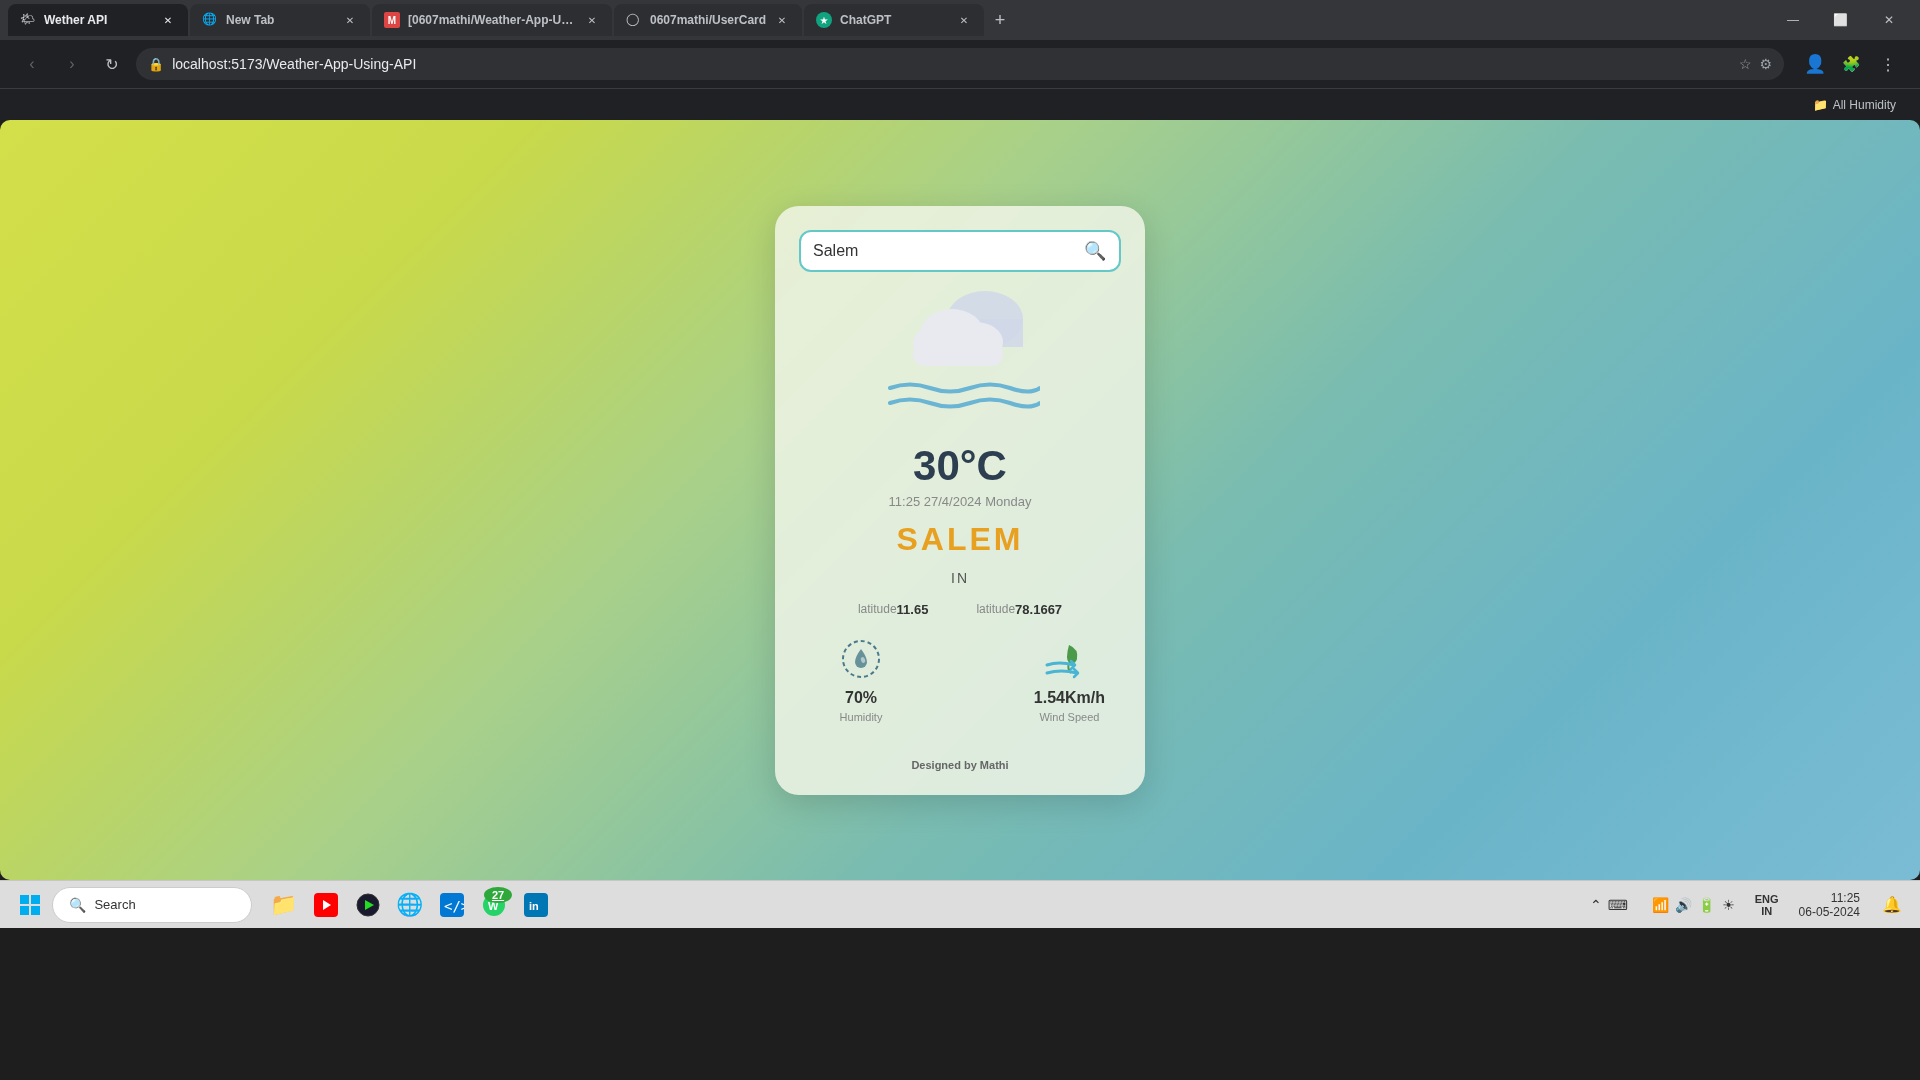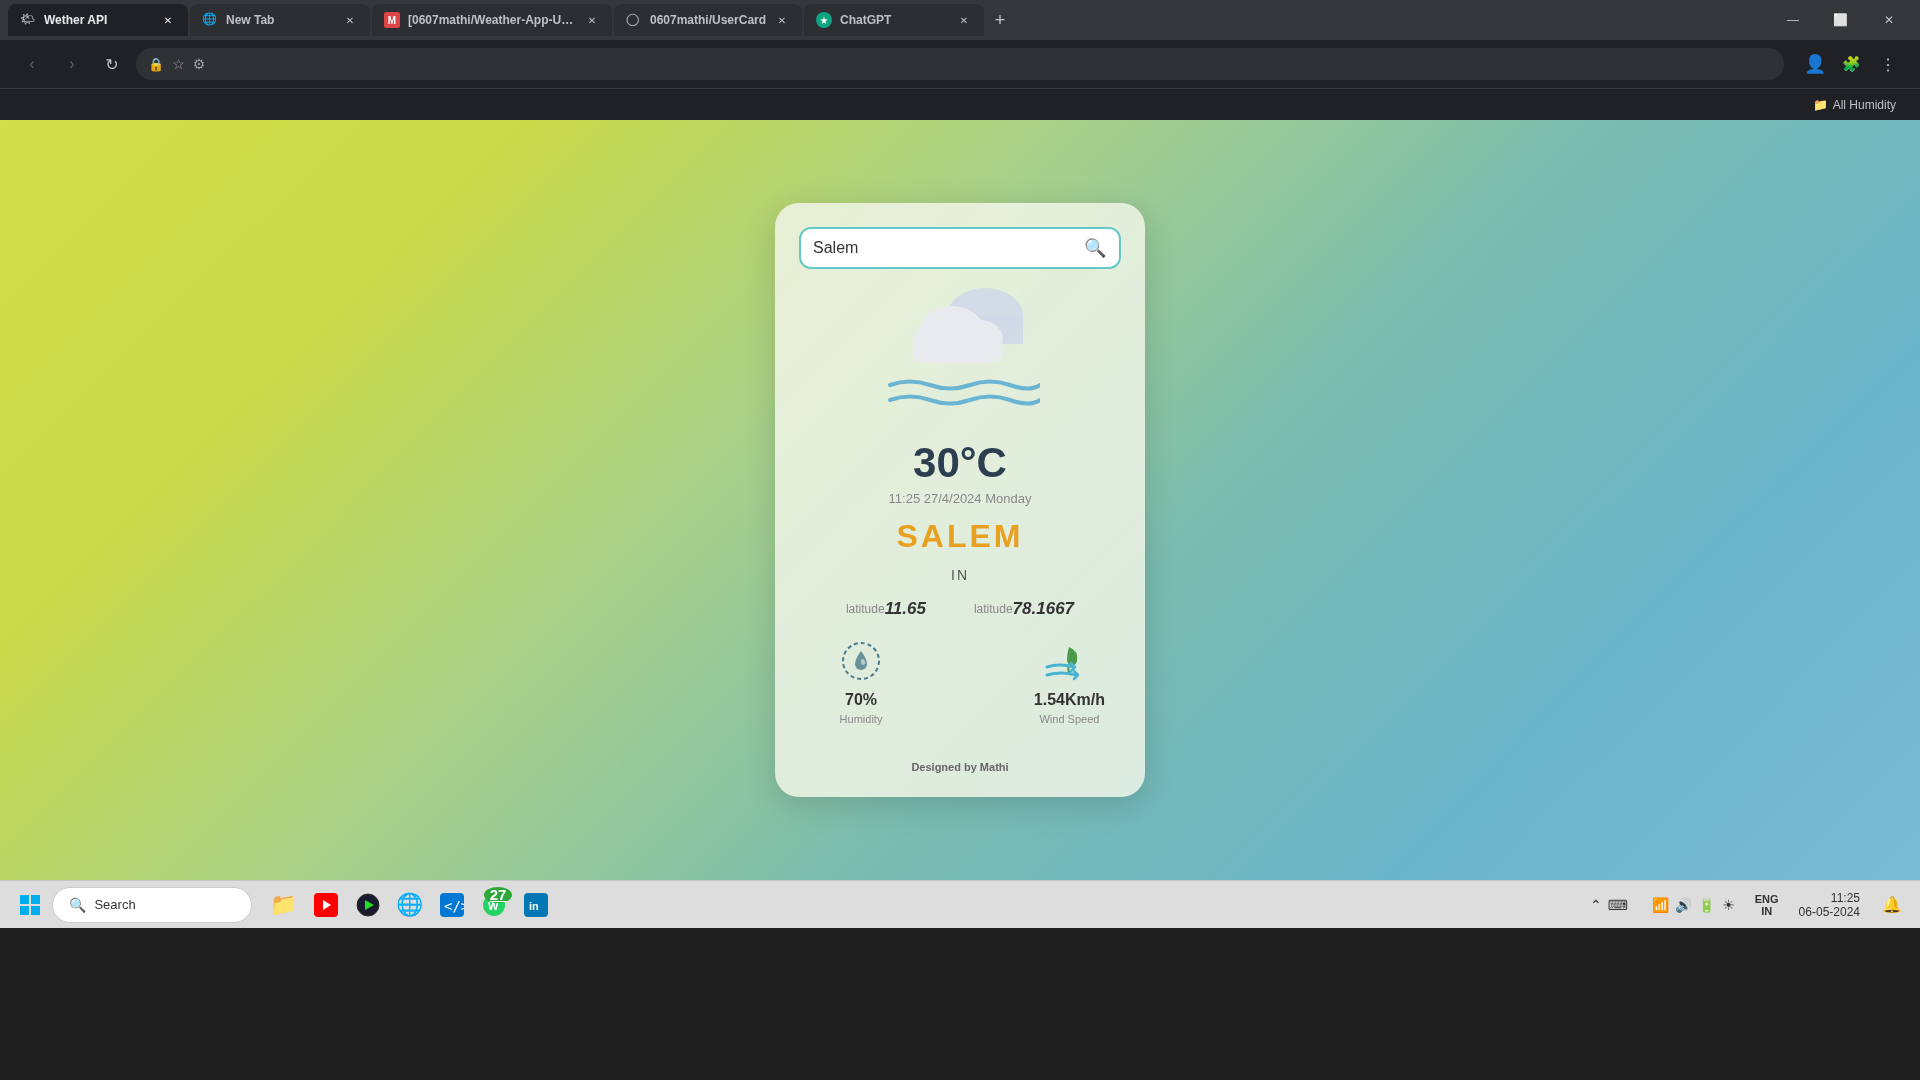--- a/index.html
+++ b/index.html
@@ -167,20 +167,21 @@
     }
 
     
     .page-content {
       width: 1920px;
       height: 760px;
       background: linear-gradient(135deg, #d4e04a 0%, #c8d94a 20%, #a8d08a 40%, #7abcb0 60%, #6ab4c8 80%, #7abcd4 100%);
       display: flex;
       align-items: center;
       justify-content: center;
+      border-radius: 10px;
     }
 
     
     .weather-card {
       background: rgba(240, 245, 230, 0.85);
       border-radius: 24px;
       width: 370px;
       padding: 24px;
       box-shadow: 0 8px 32px rgba(0,0,0,0.15);
       display: flex;
@@ -276,24 +277,23 @@
     .coord-item {
       display: flex;
       flex-direction: row;
       align-items: center;
     }
     .coord-label {
       font-size: 12px;
       color: #888;
     }
     .coord-value {
-      font-size: 17px;
+      font-size: 13px;
       font-weight: 700;
       color: #333;
-      font-style: italic;
     }
 
     
     .stats-row {
       display: flex;
       width: 100%;
       justify-content: space-between;
       align-items: flex-start;
       padding: 8px 16px;
     }
@@ -418,21 +418,21 @@
     
     .badge {
       position: absolute;
       top: 2px;
       right: 2px;
       background: #2ea83a;
       color: white;
       border-radius: 50%;
       width: 28px;
       height: 16px;
-      font-size: 15px;
+      font-size: 11px;
       display: flex;
       align-items: center;
       justify-content: center;
       font-weight: bold;
       text-decoration: underline;
     }
 
     
     .lang-area {
       display: flex;
@@ -484,20 +484,21 @@
       <div class="win-btn close">✕</div>
     </div>
   </div>
 
   <div class="omnibar">
     <div class="nav-btn disabled">‹</div>
     <div class="nav-btn disabled">›</div>
     <div class="nav-btn">↻</div>
     <div class="address-bar">
       <span style="color:#9aa0a6;font-size:13px;">🔒</span>
+      <span class="address-text">localhost:5173/Weather-App-Using-API</span>
       <div class="address-icons">
         <span class="addr-icon">☆</span>
         <span class="addr-icon">⚙</span>
       </div>
     </div>
     <div class="toolbar-right">
       <div class="nav-btn" style="font-size:18px;">👤</div>
       <div class="nav-btn" style="font-size:15px;">🧩</div>
       <div class="nav-btn">⋮</div>
     </div>

